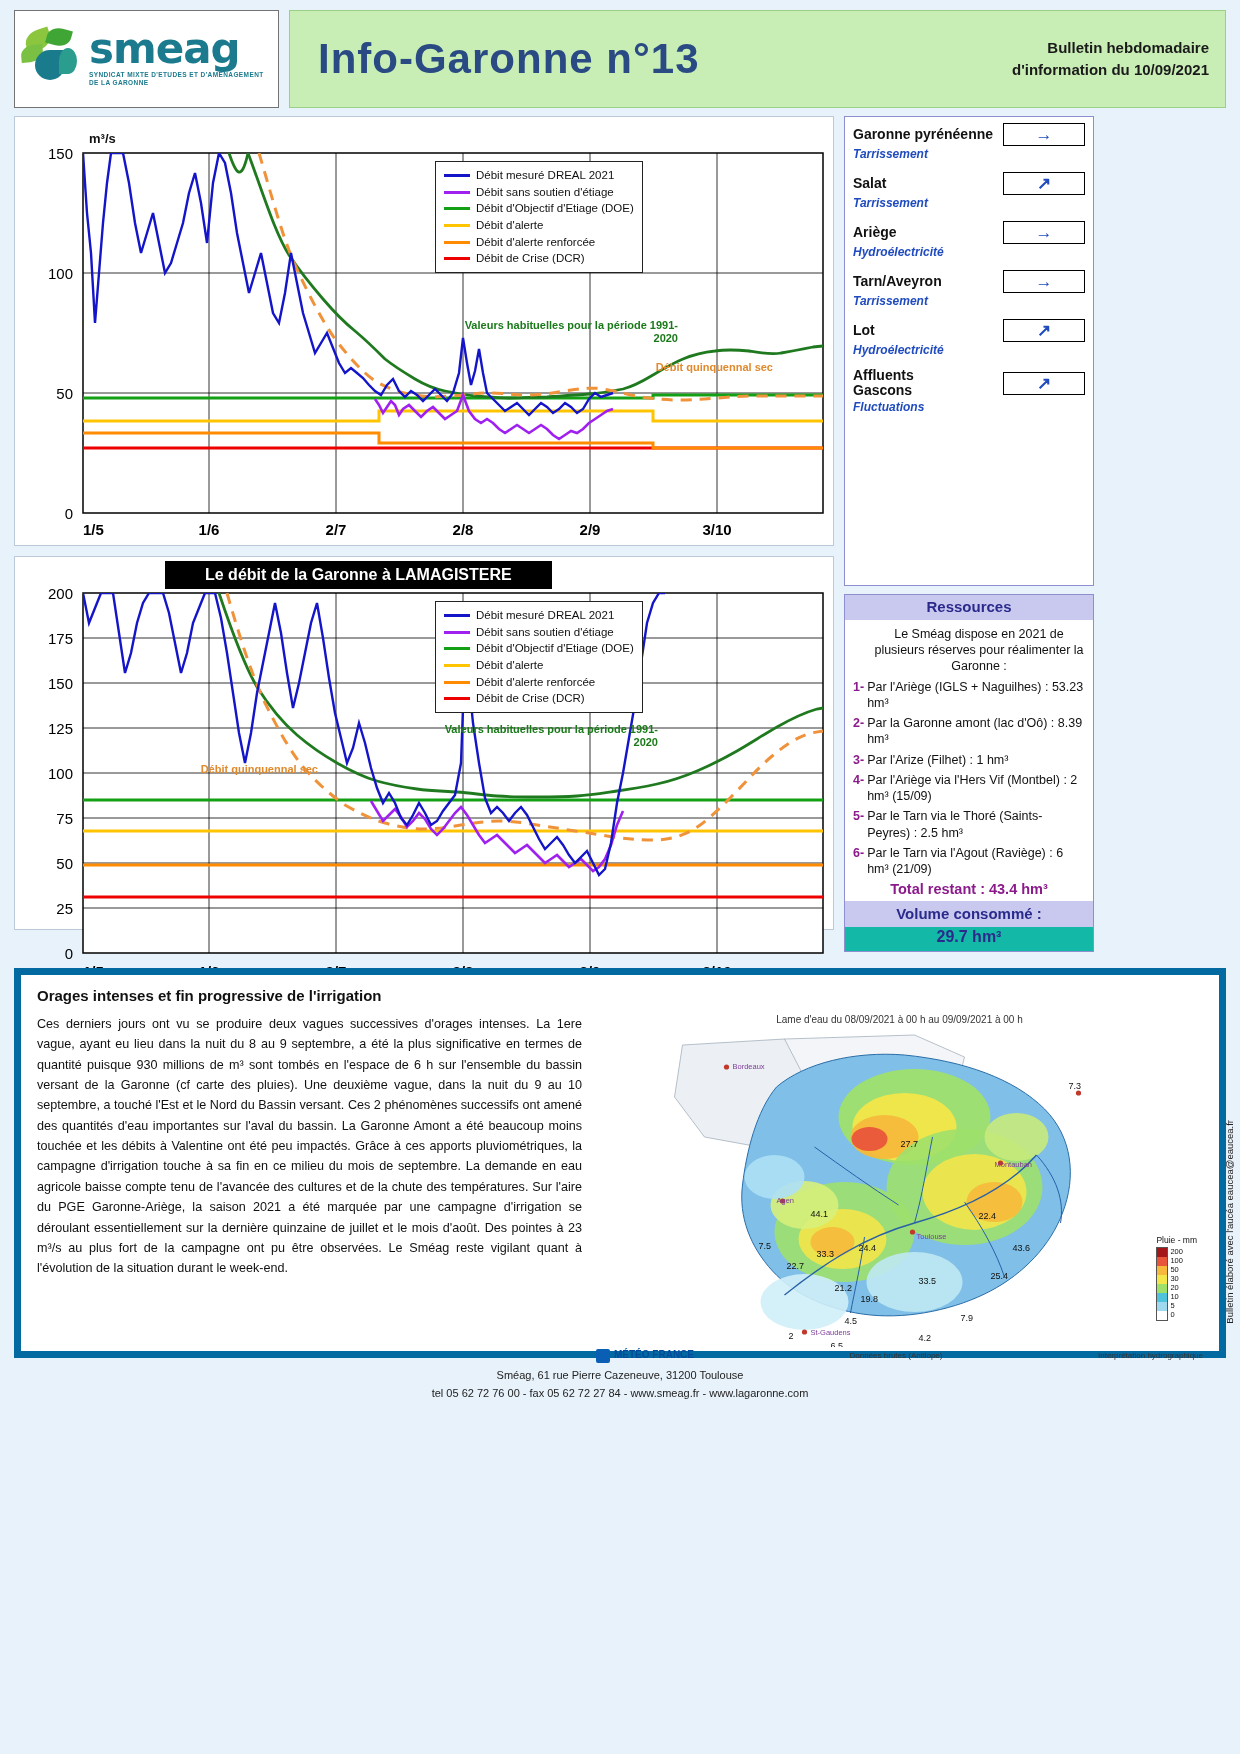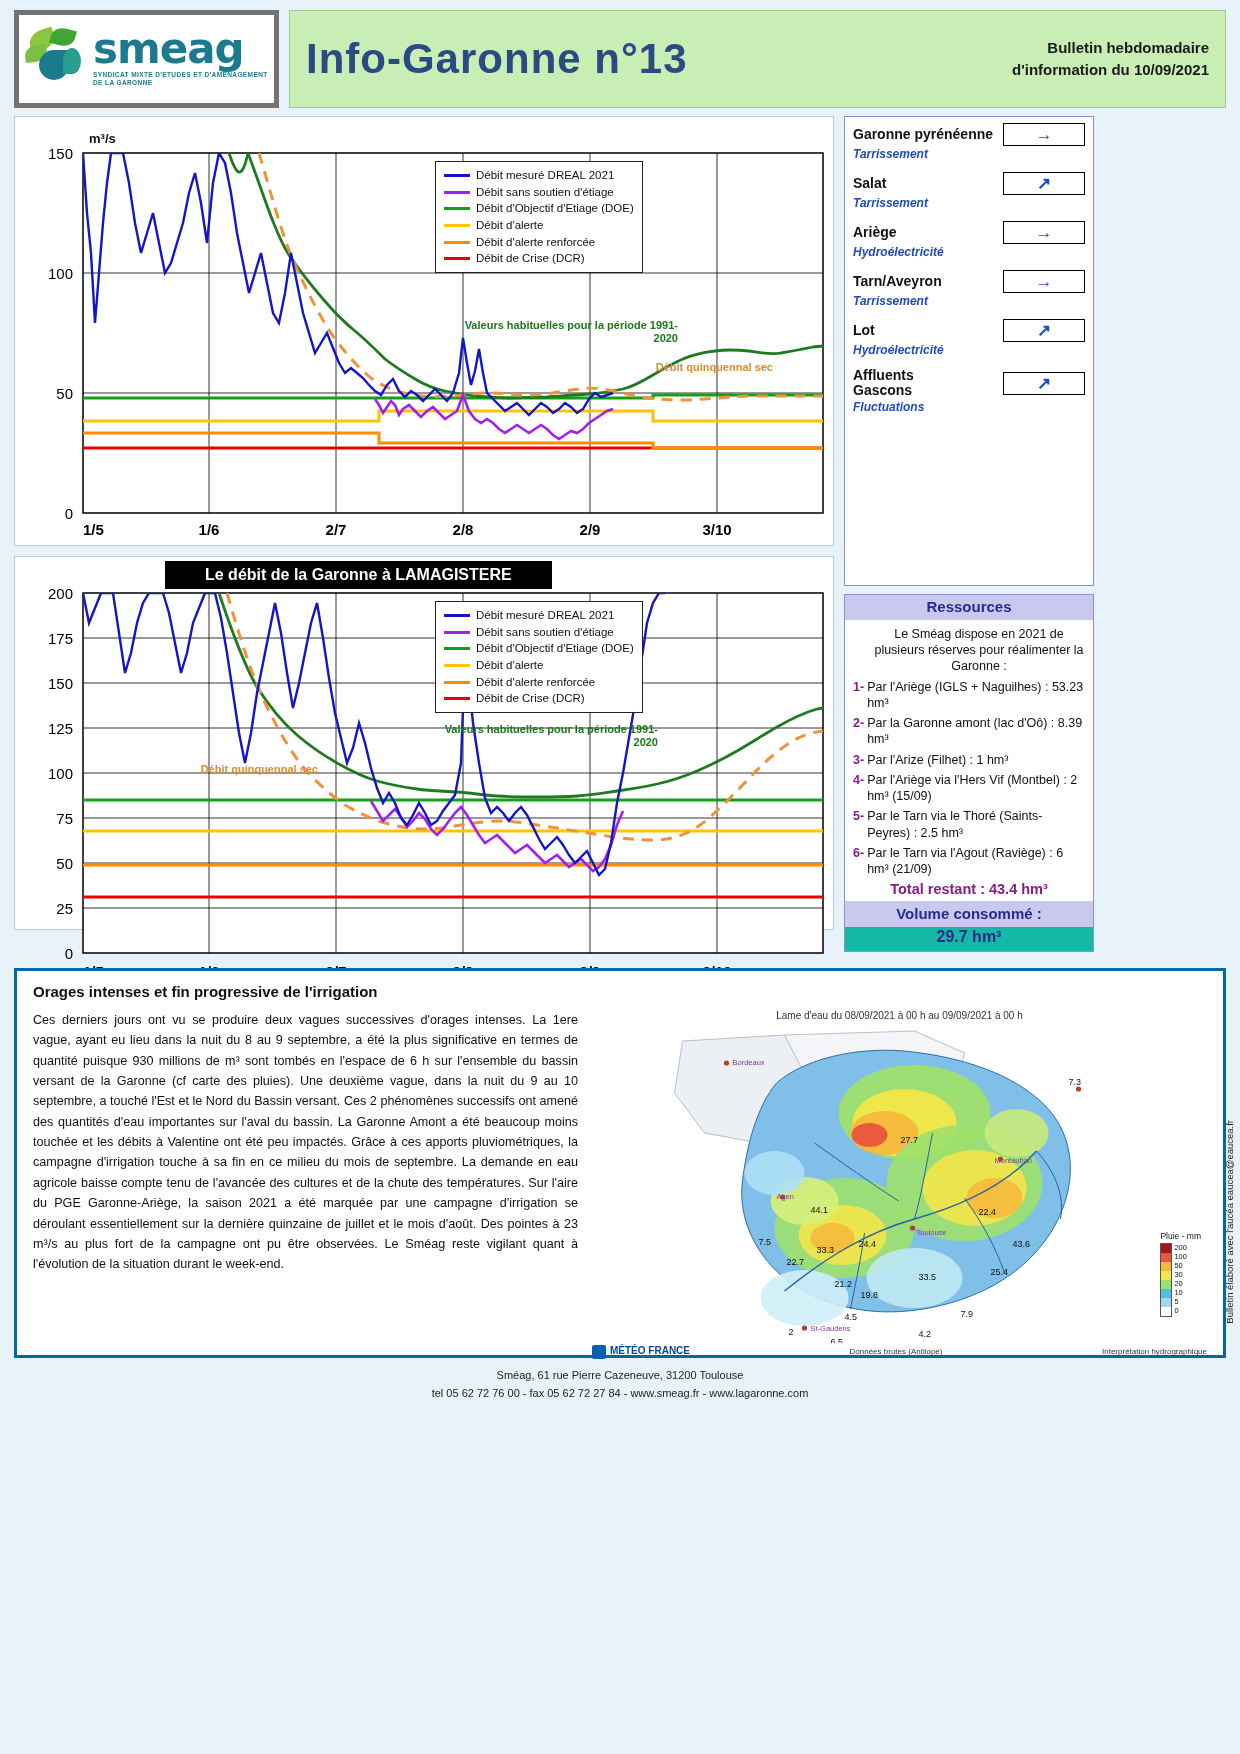--- a/index.html
+++ b/index.html
@@ -21,21 +21,21 @@
   
   .header {
     display: flex;
     align-items: stretch;
     gap: 10px;
     height: 98px;
   }
   .logo-box {
     width: 265px;
     background: #ffffff;
-    border: 5px solid #737373;
+    border: 1px solid #737373;
     display: flex;
     align-items: center;
     padding: 4px 6px;
   }
   .logo-mark { width: 62px; height: 62px; position: relative; flex: 0 0 auto; }
   .leaf { position: absolute; border-radius: 60% 0 60% 0; }
   .l1 { width: 26px; height: 20px; background: #8cc63f; left: 4px; top: 2px; transform: rotate(-18deg); }
   .l2 { width: 24px; height: 18px; background: #3fa535; left: 26px; top: 0px; transform: rotate(15deg); }
   .l3 { width: 22px; height: 17px; background: #7ac143; left: 0px; top: 17px; transform: rotate(-5deg); }
   .l4 { width: 30px; height: 30px; background: #1a7b8c; border-radius: 50% 0 50% 50%; left: 14px; top: 22px; }
@@ -65,20 +65,21 @@
     align-items: center;
     padding: 0 16px;
     justify-content: space-between;
   }
   .title-main {
     font-size: 42px;
     font-weight: bold;
     color: #2a4a84;
     letter-spacing: 1px;
     font-family: "Liberation Sans", sans-serif;
+    margin-left: 12px;
   }
   .title-side {
     text-align: right;
     font-size: 15px;
     font-weight: bold;
     color: #1a1a1a;
     line-height: 1.5;
   }
 
   
@@ -186,21 +187,21 @@
   }
   .vol-val {
     background: #14b8a6; color: #2a2a8c; font-weight: bold;
     font-size: 16px; text-align: center; padding: 1px 3px 5px 3px;
   }
 
   
   .article {
     margin-top: 8px;
     background: #ffffff;
-    border: 3px solid #0369a1;
+    border: 7px solid #0369a1;
     padding: 12px 16px;
     position: relative;
     height: 390px;
   }
   .article-title { font-size: 15px; font-weight: bold; margin-bottom: 10px; }
   .article-cols { display: flex; gap: 14px; }
   .article-text {
     width: 545px;
     font-size: 12.6px;
     line-height: 1.62;

